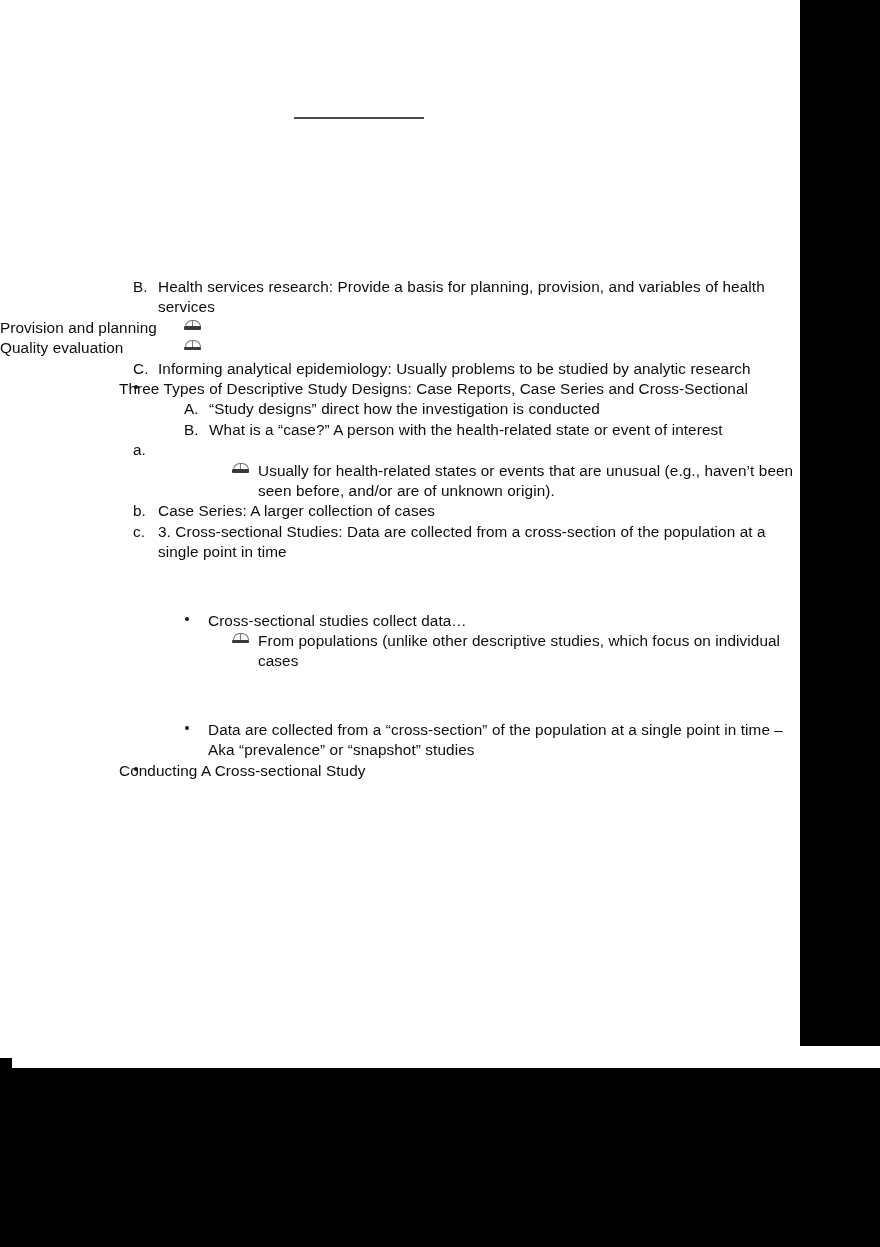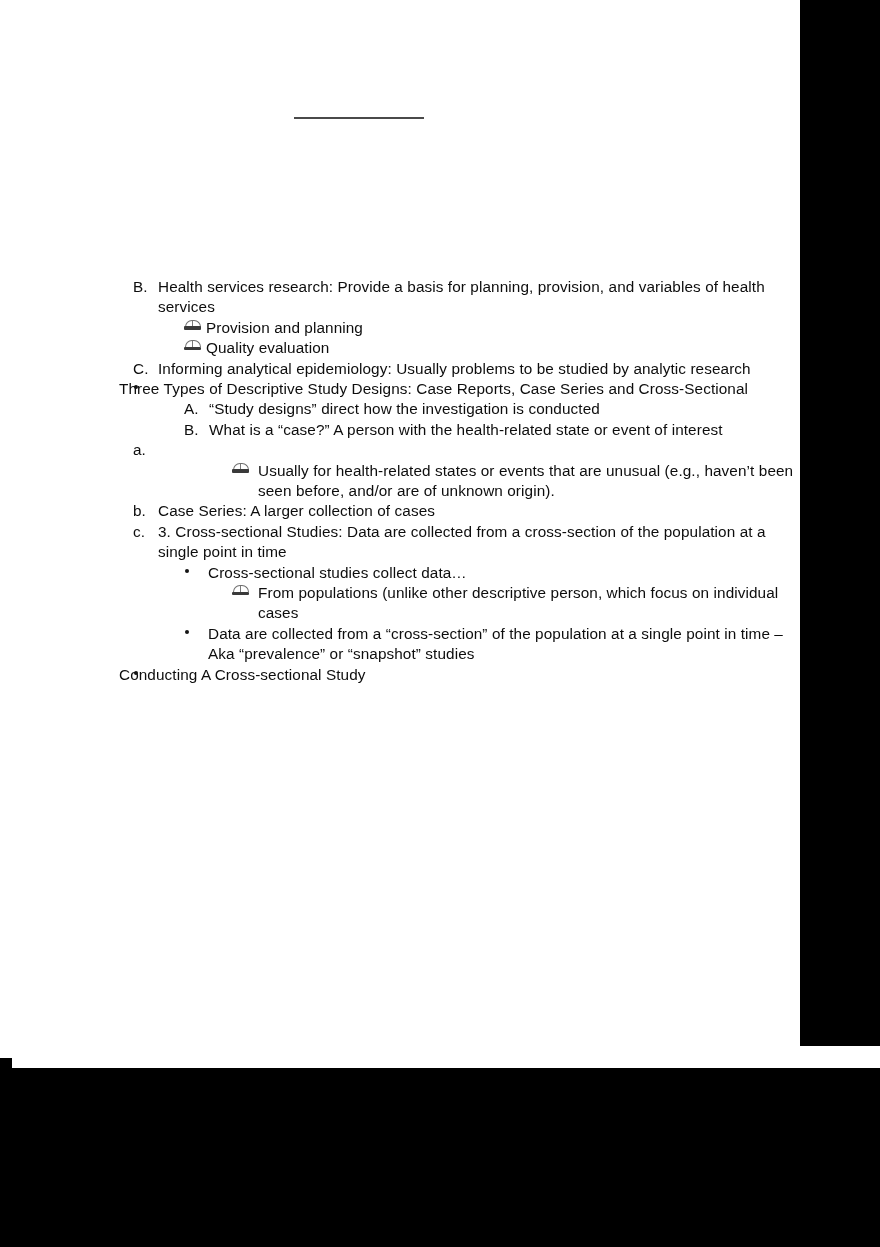--- a/index.html
+++ b/index.html
@@ -82,29 +82,29 @@
   
   
   .lvl1 { padding-left: 158px; }
   .lvl1 > .marker { left: 133px; }
 
   
   .lvl1b { padding-left: 119px; }
   .lvl1b > .marker { left: 133px; }
 
   
-  .lvl2 { padding-left: 206px; }
+  .lvl2 { }
   .lvl2 > .marker { left: 184px; }
 
   
   .lvl2l { padding-left: 209px; }
   .lvl2l > .marker { left: 184px; }
 
   
-  .lvl2b { padding-left: 208px; }
+  .lvl2b { padding-left: 208px; margin-top: 48px; }
   .lvl2b > .marker { left: 184px; }
 
   
   .lvl3 { padding-left: 258px; }
   .lvl3 > .marker { left: 232px; }
 
   
   .book-glyph {
     display: inline-block;
     position: relative;
@@ -212,21 +212,21 @@
         <div class="row lvl1">
           <span class="marker">c.</span>
           <span class="body">3. Cross-sectional Studies: Data are collected from a cross-section of the population at a single point in time</span>
         </div>
         <div class="row lvl2b">
           <span class="marker"><span class="dot-glyph"></span></span>
           <span class="body">Cross-sectional studies collect data…</span>
         </div>
         <div class="row lvl3">
           <span class="marker"><span class="book-glyph"><span class="b-top"></span><span class="b-spine"></span><span class="b-base"></span></span></span>
-          <span class="body">From populations (unlike other descriptive person, which focus on individual cases</span>
+          <span class="body">From populations (unlike other descriptive studies, which focus on individual cases</span>
         </div>
         <div class="row lvl2b">
           <span class="marker"><span class="dot-glyph"></span></span>
           <span class="body">Data are collected from a “cross-section” of the population at a single point in time – Aka “prevalence” or “snapshot” studies</span>
         </div>
         <div class="row lvl1b">
           <span class="marker"><span class="dot-glyph"></span></span>
           <span class="body">Conducting A Cross-sectional Study</span>
         </div>
       </div>

